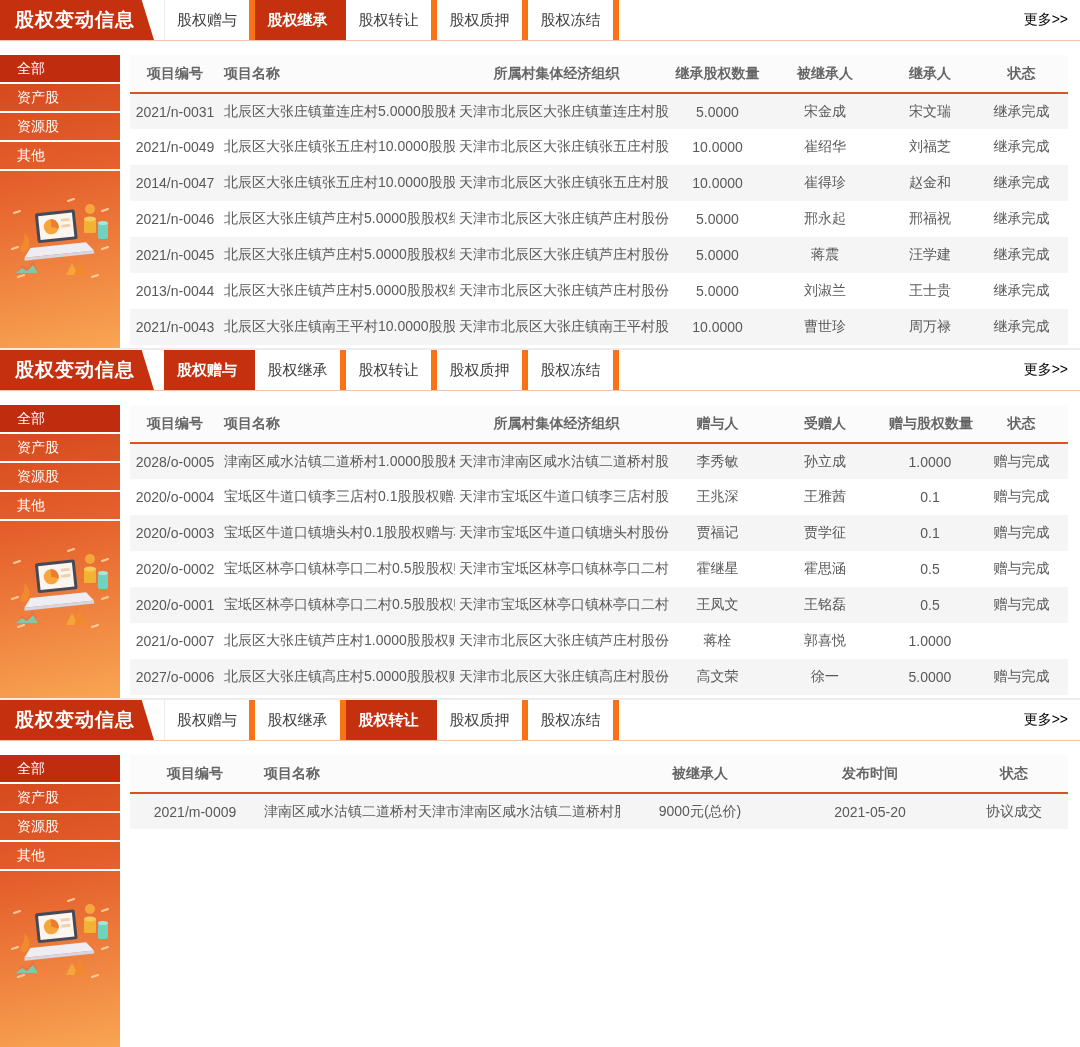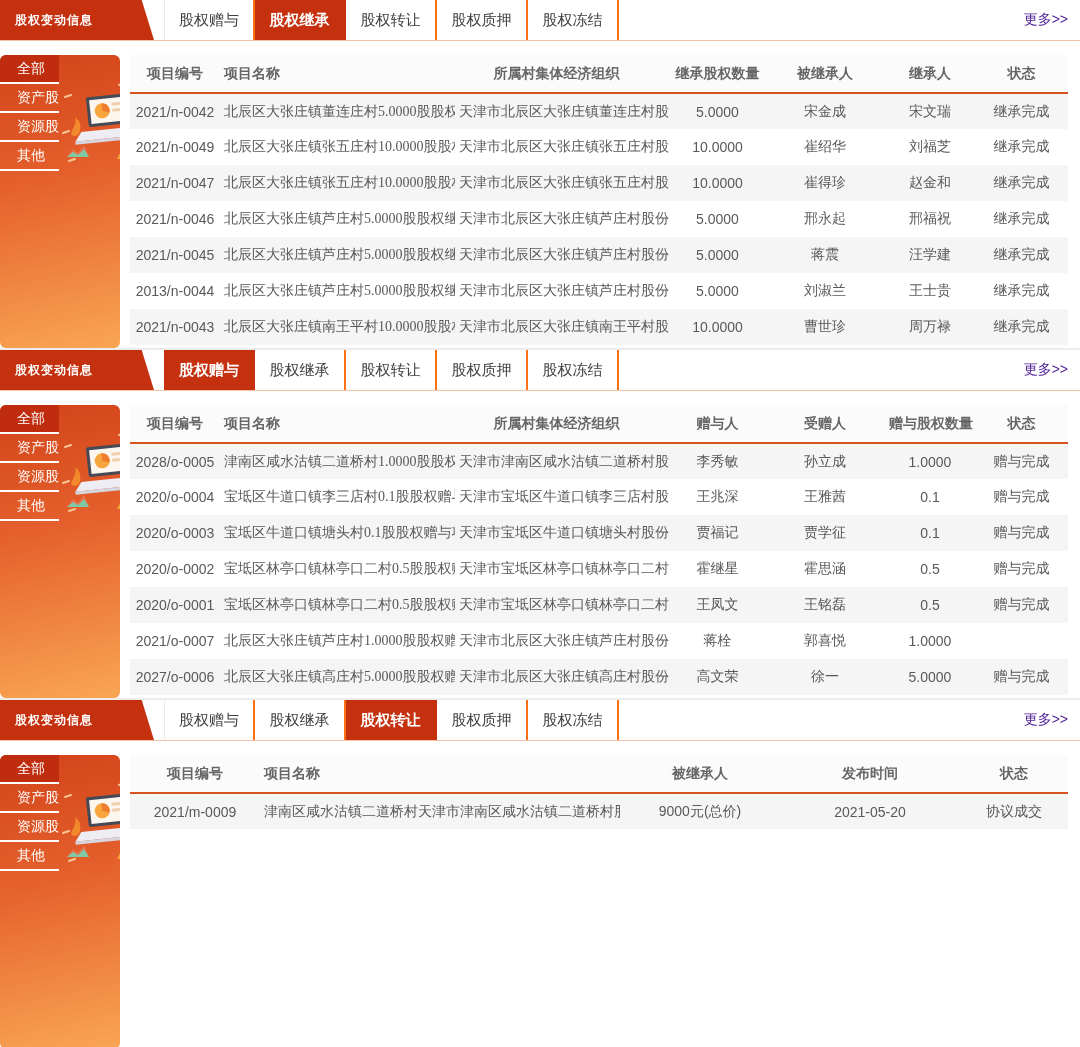--- a/index.html
+++ b/index.html
@@ -13,45 +13,45 @@
   
   .panel{background:#fff;}
   .panel + .panel{border-top:2px solid #ececec;}
 
   
   .head{position:relative;height:40px;background:#fff;border-bottom:1px solid #f2c4a6;display:flex;align-items:stretch;}
   .banner{
     width:154px;flex:0 0 154px;background:#c5300f;color:#fff;
     clip-path:polygon(0 0,92% 0,100% 100%,0 100%);
     display:flex;align-items:center;padding-left:15px;box-sizing:border-box;
-    font-size:12px;font-weight:bold;letter-spacing:1px;
+    font-size:19px;font-weight:bold;letter-spacing:1px;
   }
   .tabs{display:flex;margin-left:10px;}
   .tab{
     width:91px;display:flex;align-items:center;justify-content:center;
-    font-size:15px;color:#404040;border-right:2px solid #f97316;cursor:pointer;
+    font-size:15px;color:#404040;border-right:6px solid #f97316;cursor:pointer;
     box-sizing:border-box;white-space:nowrap;
   }
   .tab:first-child{border-left:1px solid #ececec;}
   .tab.active{background:#c5300f;color:#fff;border-color:#c5300f;font-weight:bold;}
   .more{
     position:absolute;right:12px;top:0;height:100%;display:flex;align-items:center;
-    color:#4c1d95;font-size:14px;text-decoration:none;cursor:pointer;
+    color:#000000;font-size:14px;text-decoration:none;cursor:pointer;
   }
 
   
   .gap{height:14px;background:#fff;}
 
   
   .body{display:flex;height:293px;background:#fff;}
   .panel:last-child .body{height:294px;}
   .side{
     width:120px;flex:0 0 120px;
     background:linear-gradient(168deg,#d2441a 0%,#e5602c 42%,#f9a653 100%);
-    display:flex;flex-direction:row;overflow:hidden;border-radius:6px;
+    display:flex;flex-direction:column;overflow:hidden;
   }
   .side-item{
     height:27px;line-height:27px;padding-left:17px;color:#fff;font-size:14px;
     border-bottom:2px solid #ffffff;cursor:pointer;white-space:nowrap;
   }
   .side-item.active{background:#bf2c0e;}
   .illus{margin:26px auto 0 auto;width:104px;}
 
   
   .tablewrap{flex:1;padding:0 12px 12px 10px;box-sizing:border-box;overflow:hidden;}
@@ -61,21 +61,21 @@
     border-bottom:2px solid #d9531e;white-space:nowrap;overflow:hidden;
     padding:0 4px;box-sizing:border-box;
   }
   thead th.h-right{text-align:center;padding-right:16px;}
   tbody td{
     height:36px;white-space:nowrap;overflow:hidden;text-overflow:clip;
     padding:0 4px;box-sizing:border-box;
   }
   tbody tr:nth-child(odd){background:#f5f5f5;}
   tbody tr:nth-child(even){background:#ffffff;}
-  td.al-l,th.al-l{text-align:left;font-family:Liberation Serif, serif;}
+  td.al-l,th.al-l{text-align:left;}
   td.al-c,th.al-c{text-align:center;}
 </style>
 </head>
 <body>
 
 <div id="app">
   <section class="panel">
     <div class="head">
       <div class="banner">
         <span>股权变动信息</span>
@@ -155,39 +155,39 @@
                 <th class="al-l">项目名称</th>
                 <th class="h-right">所属村集体经济组织</th>
                 <th class="al-c">继承股权数量</th>
                 <th class="al-c">被继承人</th>
                 <th class="al-c">继承人</th>
                 <th class="al-c">状态</th>
               </tr>
             </thead>
           <tbody>
               <tr>
-                <td class="al-c">2021/n-0042</td>
+                <td class="al-c">2021/n-0031</td>
                 <td class="al-l">北辰区大张庄镇董连庄村5.0000股股权继...</td>
                 <td class="al-l">天津市北辰区大张庄镇董连庄村股...</td>
                 <td class="al-c">5.0000</td>
                 <td class="al-c">宋金成</td>
                 <td class="al-c">宋文瑞</td>
                 <td class="al-c">继承完成</td>
               </tr>
               <tr>
                 <td class="al-c">2021/n-0049</td>
                 <td class="al-l">北辰区大张庄镇张五庄村10.0000股股权继...</td>
                 <td class="al-l">天津市北辰区大张庄镇张五庄村股...</td>
                 <td class="al-c">10.0000</td>
                 <td class="al-c">崔绍华</td>
                 <td class="al-c">刘福芝</td>
                 <td class="al-c">继承完成</td>
               </tr>
               <tr>
-                <td class="al-c">2021/n-0047</td>
+                <td class="al-c">2014/n-0047</td>
                 <td class="al-l">北辰区大张庄镇张五庄村10.0000股股权继...</td>
                 <td class="al-l">天津市北辰区大张庄镇张五庄村股...</td>
                 <td class="al-c">10.0000</td>
                 <td class="al-c">崔得珍</td>
                 <td class="al-c">赵金和</td>
                 <td class="al-c">继承完成</td>
               </tr>
               <tr>
                 <td class="al-c">2021/n-0046</td>
                 <td class="al-l">北辰区大张庄镇芦庄村5.0000股股权继承...</td>

